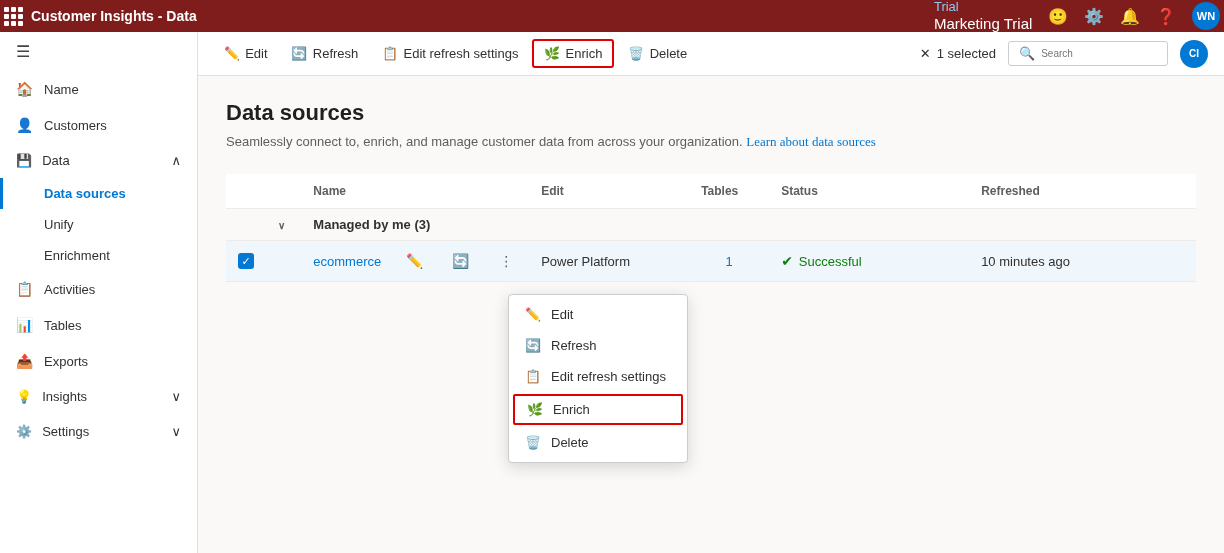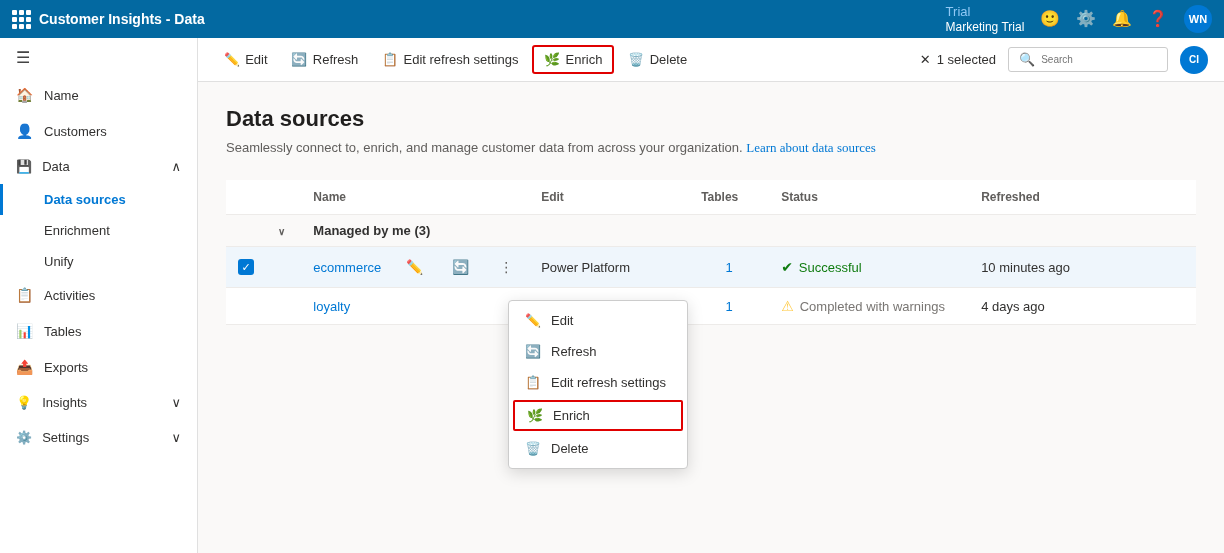--- a/index.html
+++ b/index.html
@@ -1,24 +1,24 @@
 <!DOCTYPE html>
 <html><head>
   <meta charset="utf-8">
   <style>
     * { box-sizing: border-box; margin: 0; padding: 0; }
     body { font-family: 'Segoe UI', sans-serif; font-size: 13px; background: #f3f2f1; display: flex; flex-direction: column; height: 553px; overflow: hidden; }
 
     
     .top-nav {
-      background: #0369a1;
-      height: 38px;
-      display: flex;
-      align-items: center;
-      padding: 0 12px;
+      background: #7f1d1d;
+      height: 32px;
+      display: flex;
+      align-items: center;
+      padding: 0 4px;
       color: white;
       flex-shrink: 0;
     }
     .top-nav-logo {
       display: flex;
       align-items: center;
       gap: 8px;
       font-size: 14px;
       font-weight: 600;
       color: white;
@@ -38,21 +38,21 @@
     }
     .trial-badge {
       display: flex;
       flex-direction: column;
       align-items: flex-start;
       font-size: 10px;
       color: #ccc;
       line-height: 1.2;
     }
     .trial-badge span:first-child { font-size: 13px; color: #90c8f5; }
-    .trial-badge span:last-child { font-size: 12px; color: white; font-weight: 500; }
+    .trial-badge span:last-child { font-size: 15px; color: white; font-weight: 500; }
     .nav-icon { color: #ccc; font-size: 16px; cursor: pointer; }
     .avatar {
       width: 28px; height: 28px; background: #0078d4; border-radius: 50%;
       display: flex; align-items: center; justify-content: center;
       font-size: 11px; font-weight: 700; color: white; cursor: pointer;
     }
 
     
     .main-layout {
       display: flex;
@@ -307,24 +307,24 @@
       <div class="sidebar-group-left">
         <span class="icon">💾</span>
         <span>Data</span>
       </div>
       <span>∧</span>
     </div>
     <div class="sidebar-sub active">
       <span>Data sources</span>
     </div>
     <div class="sidebar-sub">
+      <span>Unify</span>
+    </div>
+    <div class="sidebar-sub">
       <span>Enrichment</span>
-    </div>
-    <div class="sidebar-sub">
-      <span>Unify</span>
     </div>
     <div class="sidebar-item">
       <span class="icon">📋</span>
       <span>Activities</span>
     </div>
     <div class="sidebar-item">
       <span class="icon">📊</span>
       <span>Tables</span>
     </div>
     <div class="sidebar-item">
@@ -436,36 +436,20 @@
             <td class="col-tables" style="color:#0078d4;text-align:center;">1</td>
             <td>
               <div class="status-success">
                 <span class="status-icon-ok">✔</span>
                 <span>Successful</span>
               </div>
             </td>
             <td>10 minutes ago</td>
           </tr>
 
-          <tr>
-            <td class="check-cell"></td>
-            <td></td>
-            <td>
-              <span class="link-blue">loyalty</span>
-            </td>
-            <td></td>
-            <td class="col-tables" style="color:#0078d4;text-align:center;">1</td>
-            <td>
-              <div class="status-warning">
-                <span class="status-icon-warn">⚠</span>
-                <span>Completed with warnings</span>
-              </div>
-            </td>
-            <td>4 days ago</td>
-          </tr>
 
         </tbody>
       </table>
 
       <div class="context-menu">
         <div class="context-menu-item">
           <span class="icon">✏️</span>
           <span>Edit</span>
         </div>
         <div class="context-menu-item">

